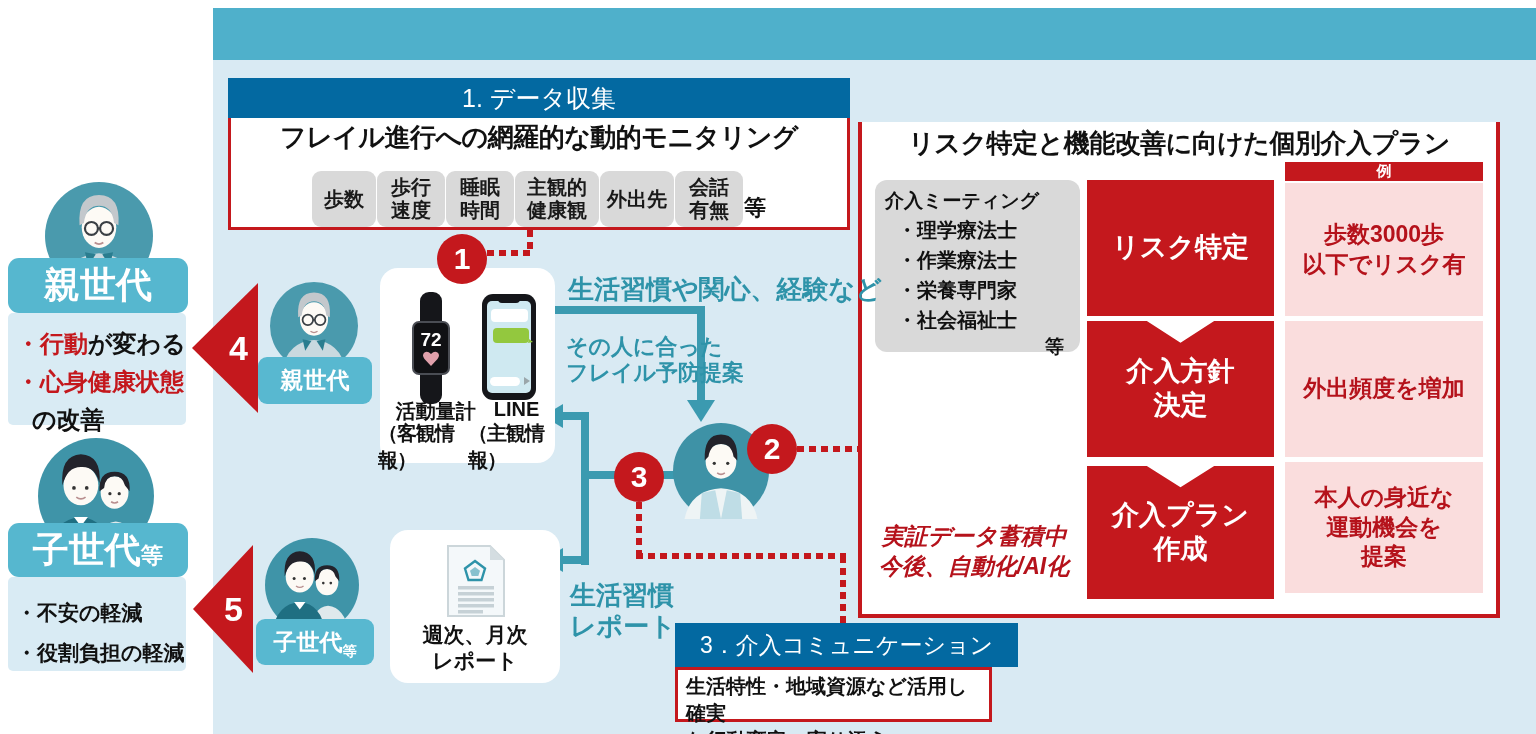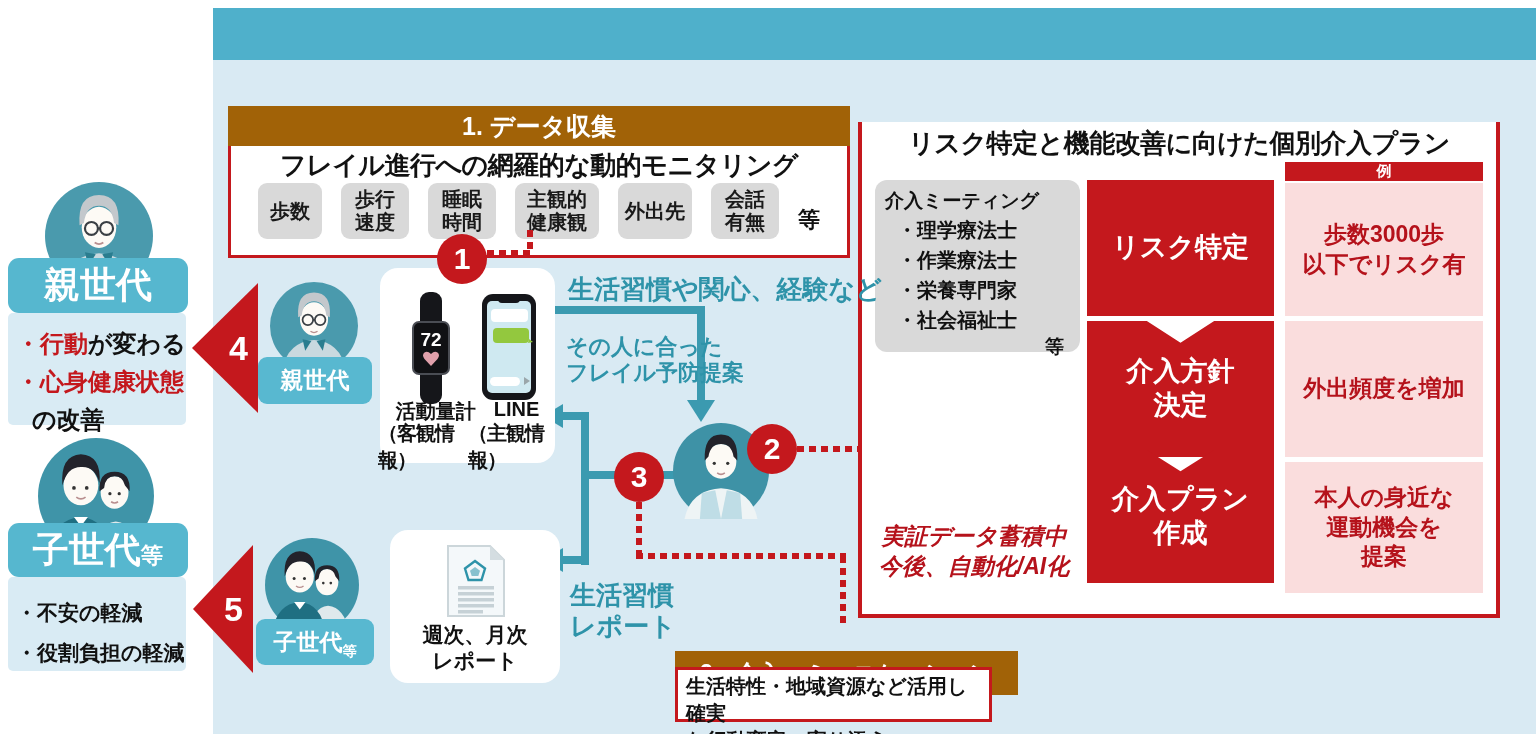--- a/index.html
+++ b/index.html
@@ -4,28 +4,28 @@
 <style>
   html,body{margin:0;padding:0;background:#fff;}
   #canvas{position:relative;width:1536px;height:734px;background:#ffffff;overflow:hidden;
           font-family:"Liberation Sans","DejaVu Sans",sans-serif;}
   .abs{position:absolute;}
   .ml{white-space:pre-line;}
   
   .panel{left:213px;top:8px;width:1323px;height:726px;background:#d9eaf3;}
   .topbar{left:213px;top:8px;width:1323px;height:52px;background:#4fb0cb;}
   
-  .red-head{background:#a16207;color:#fff;font-weight:bold;display:flex;align-items:center;justify-content:center;margin-top:28px;}
+  .red-head{background:#0369a1;color:#fff;font-weight:normal;display:flex;align-items:center;justify-content:center;}
   .white-body{background:#fff;border:3px solid #c4181d;box-sizing:border-box;}
   
   .sec1{left:228px;top:78px;width:622px;height:152px;}
   .sec1 .red-head{height:40px;font-size:25px;}
   .sec1-body{height:112px;border-top:none;display:flex;flex-direction:column;align-items:center;}
   .sec1-sub{font-size:26px;font-weight:bold;color:#111;margin-top:2px;letter-spacing:-0.5px;}
-  .chip-row{display:flex;align-items:center;gap:19px;margin-top:0;}
+  .chip-row{display:flex;align-items:center;gap:1px;margin-top:16px;}
   .chip{background:#d9d9d9;border-radius:9px;height:56px;display:flex;align-items:center;justify-content:center;
         font-size:20px;font-weight:bold;color:#1a1a1a;text-align:center;line-height:1.15;}
   .chip-etc{font-size:22px;font-weight:bold;align-self:flex-end;margin-bottom:4px;color:#111;}
   
   .sec2{left:858px;top:78px;width:642px;height:540px;}
   .sec2 .red-head{height:44px;font-size:27px;}
   .sec2-body{position:absolute;left:0;top:44px;width:642px;height:496px;background:#fff;
              border:4px solid #c4181d;border-top:none;box-sizing:border-box;}
   .sec2-sub{left:0;top:48px;width:642px;text-align:center;font-size:26px;font-weight:bold;color:#111;letter-spacing:-0.5px;}
   .meeting{left:17px;top:102px;width:205px;height:172px;background:#d9d9d9;border-radius:12px;box-sizing:border-box;padding:8px 10px 4px 10px;}
@@ -113,21 +113,21 @@
       <div class="meeting-item">・理学療法士</div>
       <div class="meeting-item">・作業療法士</div>
       <div class="meeting-item">・栄養専門家</div>
       <div class="meeting-item">・社会福祉士</div>
       <div class="meeting-etc">等</div>
     </div>
 
     <div class="abs step ml" style="top:102px;height:136px">リスク特定</div>
     <div class="abs step ml notch" style="top:243px;height:136px">介入方針
 決定</div>
-    <div class="abs step ml notch" style="top:372px;height:133px">介入プラン
+    <div class="abs step ml notch" style="top:388px;height:133px">介入プラン
 作成</div>
 
     <div class="abs ex-head">例</div>
     <div class="abs pink ml" style="top:105px;height:133px">歩数3000歩
 以下でリスク有</div>
     <div class="abs pink ml" style="top:243px;height:136px">外出頻度を増加</div>
     <div class="abs pink ml" style="top:384px;height:131px">本人の身近な
 運動機会を
 提案</div>
 

